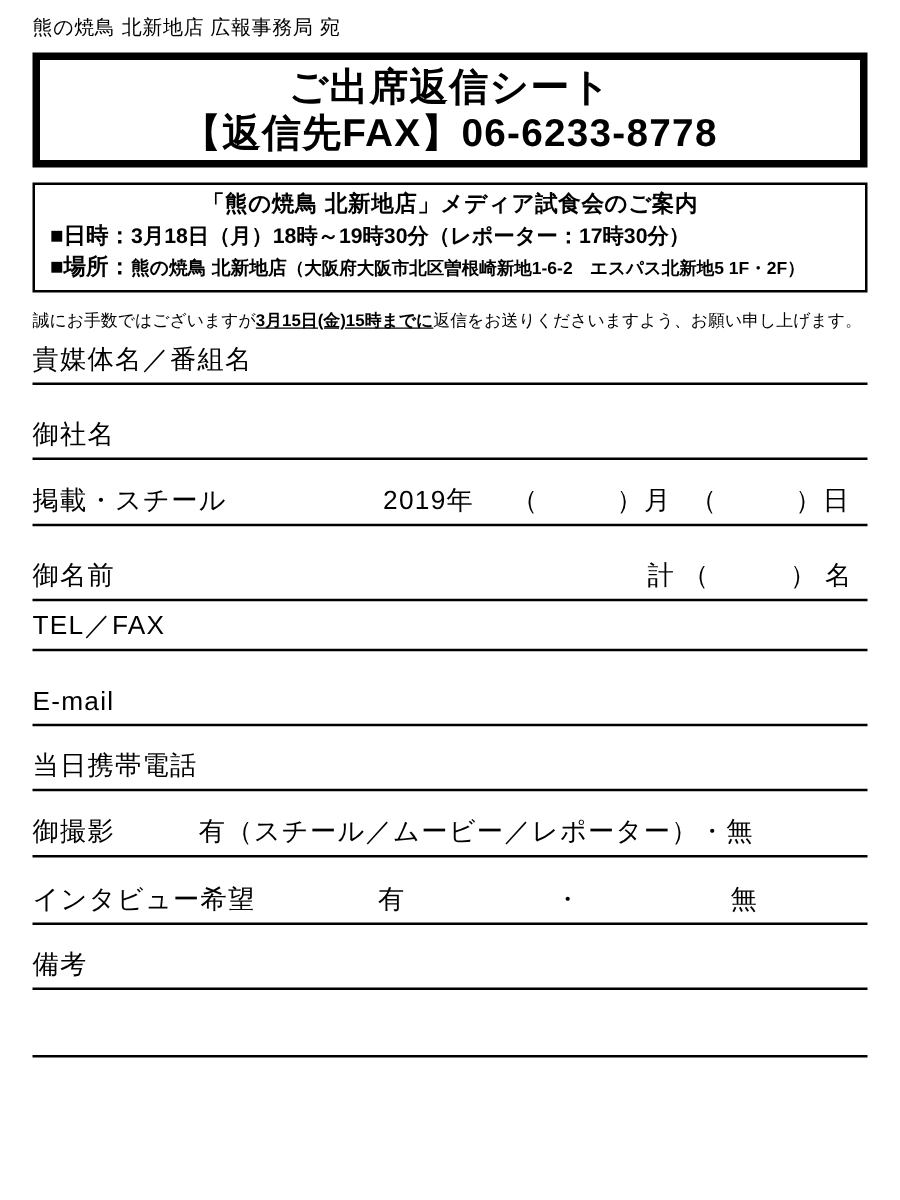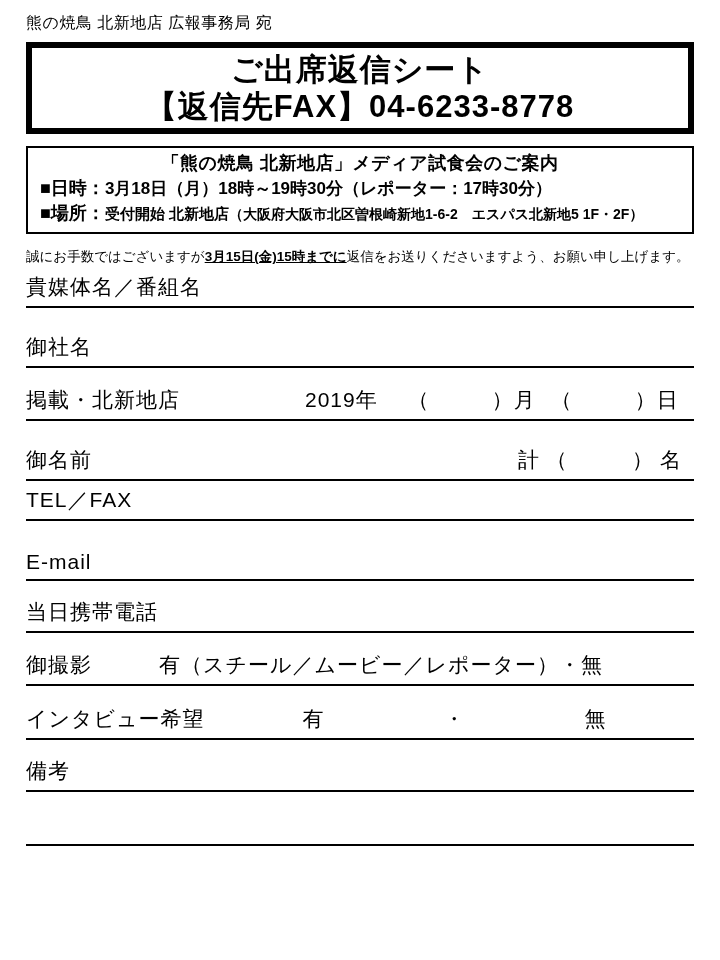--- a/index.html
+++ b/index.html
@@ -95,43 +95,43 @@
 </style>
 </head>
 <body>
 
 <div class="sheet">
 
   <div class="addressee">熊の焼鳥 北新地店 広報事務局 宛</div>
 
   <div class="title-box">
     <div class="t-line">ご出席返信シート</div>
-    <div class="t-line">【返信先FAX】04-6233-8778</div>
+    <div class="t-line">【返信先FAX】06-6233-8778</div>
   </div>
 
   <div class="info-box">
     <div class="info-heading">「熊の焼鳥 北新地店」メディア試食会のご案内</div>
     <div class="info-line"><span class="big-label">■日時：</span><span>3月18日（月）18時～19時30分（レポーター：17時30分）</span></div>
-    <div class="info-line"><span class="big-label">■場所：</span><span class="place-name">受付開始 北新地店</span><span class="place-address">（大阪府大阪市北区曽根崎新地1-6-2　エスパス北新地5 1F・2F）</span></div>
+    <div class="info-line"><span class="big-label">■場所：</span><span class="place-name">熊の焼鳥 北新地店</span><span class="place-address">（大阪府大阪市北区曽根崎新地1-6-2　エスパス北新地5 1F・2F）</span></div>
   </div>
 
   <div class="notice"><span>誠にお手数ではございますが</span><span class="deadline">3月15日(金)15時までに</span><span>返信をお送りくださいますよう、お願い申し上げます。</span></div>
 
   <div class="form">
 
     <div class="row">
       <span>貴媒体名／番組名</span>
     </div>
 
     <div class="row">
       <span>御社名</span>
     </div>
 
     <div class="row">
-      <span>掲載・北新地店</span>
+      <span>掲載・スチール</span>
       <span class="seg-year">2019年</span>
       <span class="seg-po1">（</span>
       <span class="seg-pc1">）月</span>
       <span class="seg-po2">（</span>
       <span class="seg-pc2">）日</span>
     </div>
 
     <div class="row">
       <span>御名前</span>
       <span class="name-right">

